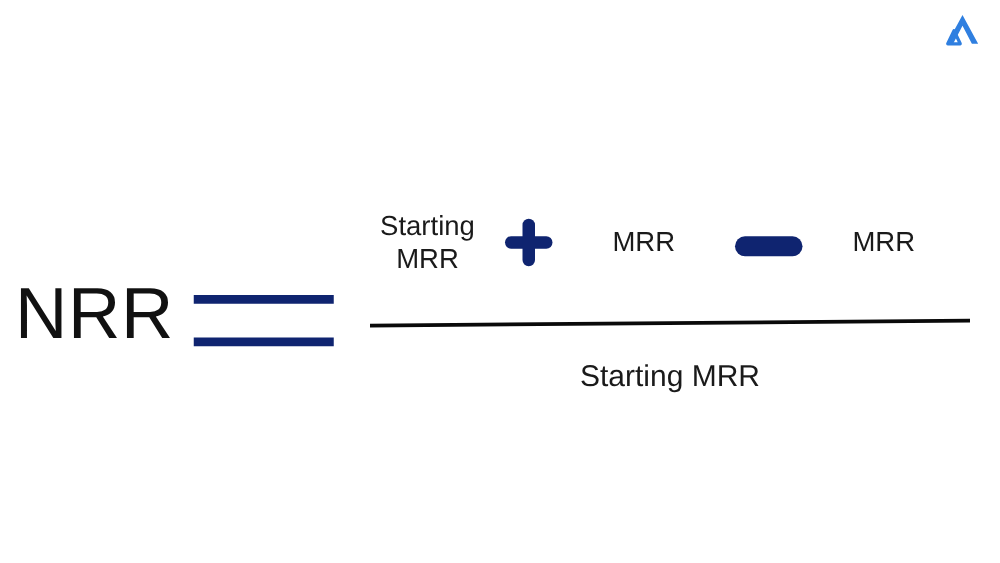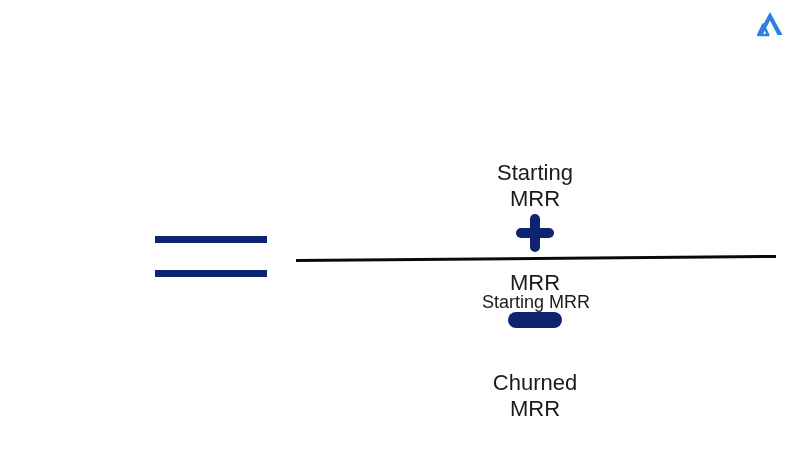--- a/index.html
+++ b/index.html
@@ -72,21 +72,20 @@
   
   .numerator {
     position: absolute;
     left: 290px;
     top: 160px;
     width: 490px;
     height: 68px;
     display: flex;
     align-items: center;
     justify-content: flex-start;
-    flex-direction: column;
   }
   .term {
     font-size: 22px;
     line-height: 26px;
     color: #1a1a1a;
     text-align: center;
     white-space: nowrap;
   }
   .term .l1 { display: block; }
   .term .l2 { display: block; }
@@ -148,40 +147,41 @@
   }
   .fraction-bar svg { display: block; }
 
   
   .denominator {
     position: absolute;
     left: 296px;
     top: 288px;
     width: 480px;
     text-align: center;
-    font-size: 18px;
+    font-size: 24px;
     line-height: 28px;
     color: #1a1a1a;
     white-space: nowrap;
   }
 </style>
 </head>
 <body>
 
 <div class="canvas">
 
   <div class="brand-logo">
     <svg viewBox="0 0 36 32" width="36" height="32" aria-hidden="true">
       <path d="M18 4 L30.5 27 L25.5 27 L18 12.5 L10.5 27 L5.5 27 Z" fill="#2f7fe0"></path>
       <path d="M11.2 16.5 L16.2 27 L6.2 27 Z" fill="none" stroke="#2f7fe0" stroke-width="2.6" stroke-linejoin="round"></path>
     </svg>
   </div>
 
   <div class="formula">
 
+    <div class="nrr-label">NRR</div>
 
     <div class="equals">
       <div class="bar top"></div>
       <div class="bar bottom"></div>
     </div>
 
     <div class="numerator">
 
       <div class="term term-starting">
         <span class="l1">Starting</span>
@@ -195,21 +195,20 @@
 
       <div class="term term-expansion">
         <span class="l2">MRR</span>
       </div>
 
       <div class="op-minus">
         <div class="h"></div>
       </div>
 
       <div class="term term-churned">
-        <span class="l1">Churned</span>
         <span class="l2">MRR</span>
       </div>
 
     </div>
 
     <div class="fraction-bar">
       <svg width="480" height="16" viewBox="0 0 480 16" aria-hidden="true">
         <line x1="0" y1="12.5" x2="480" y2="8.5" stroke="#0a0a0a" stroke-width="3"></line>
       </svg>
     </div>

